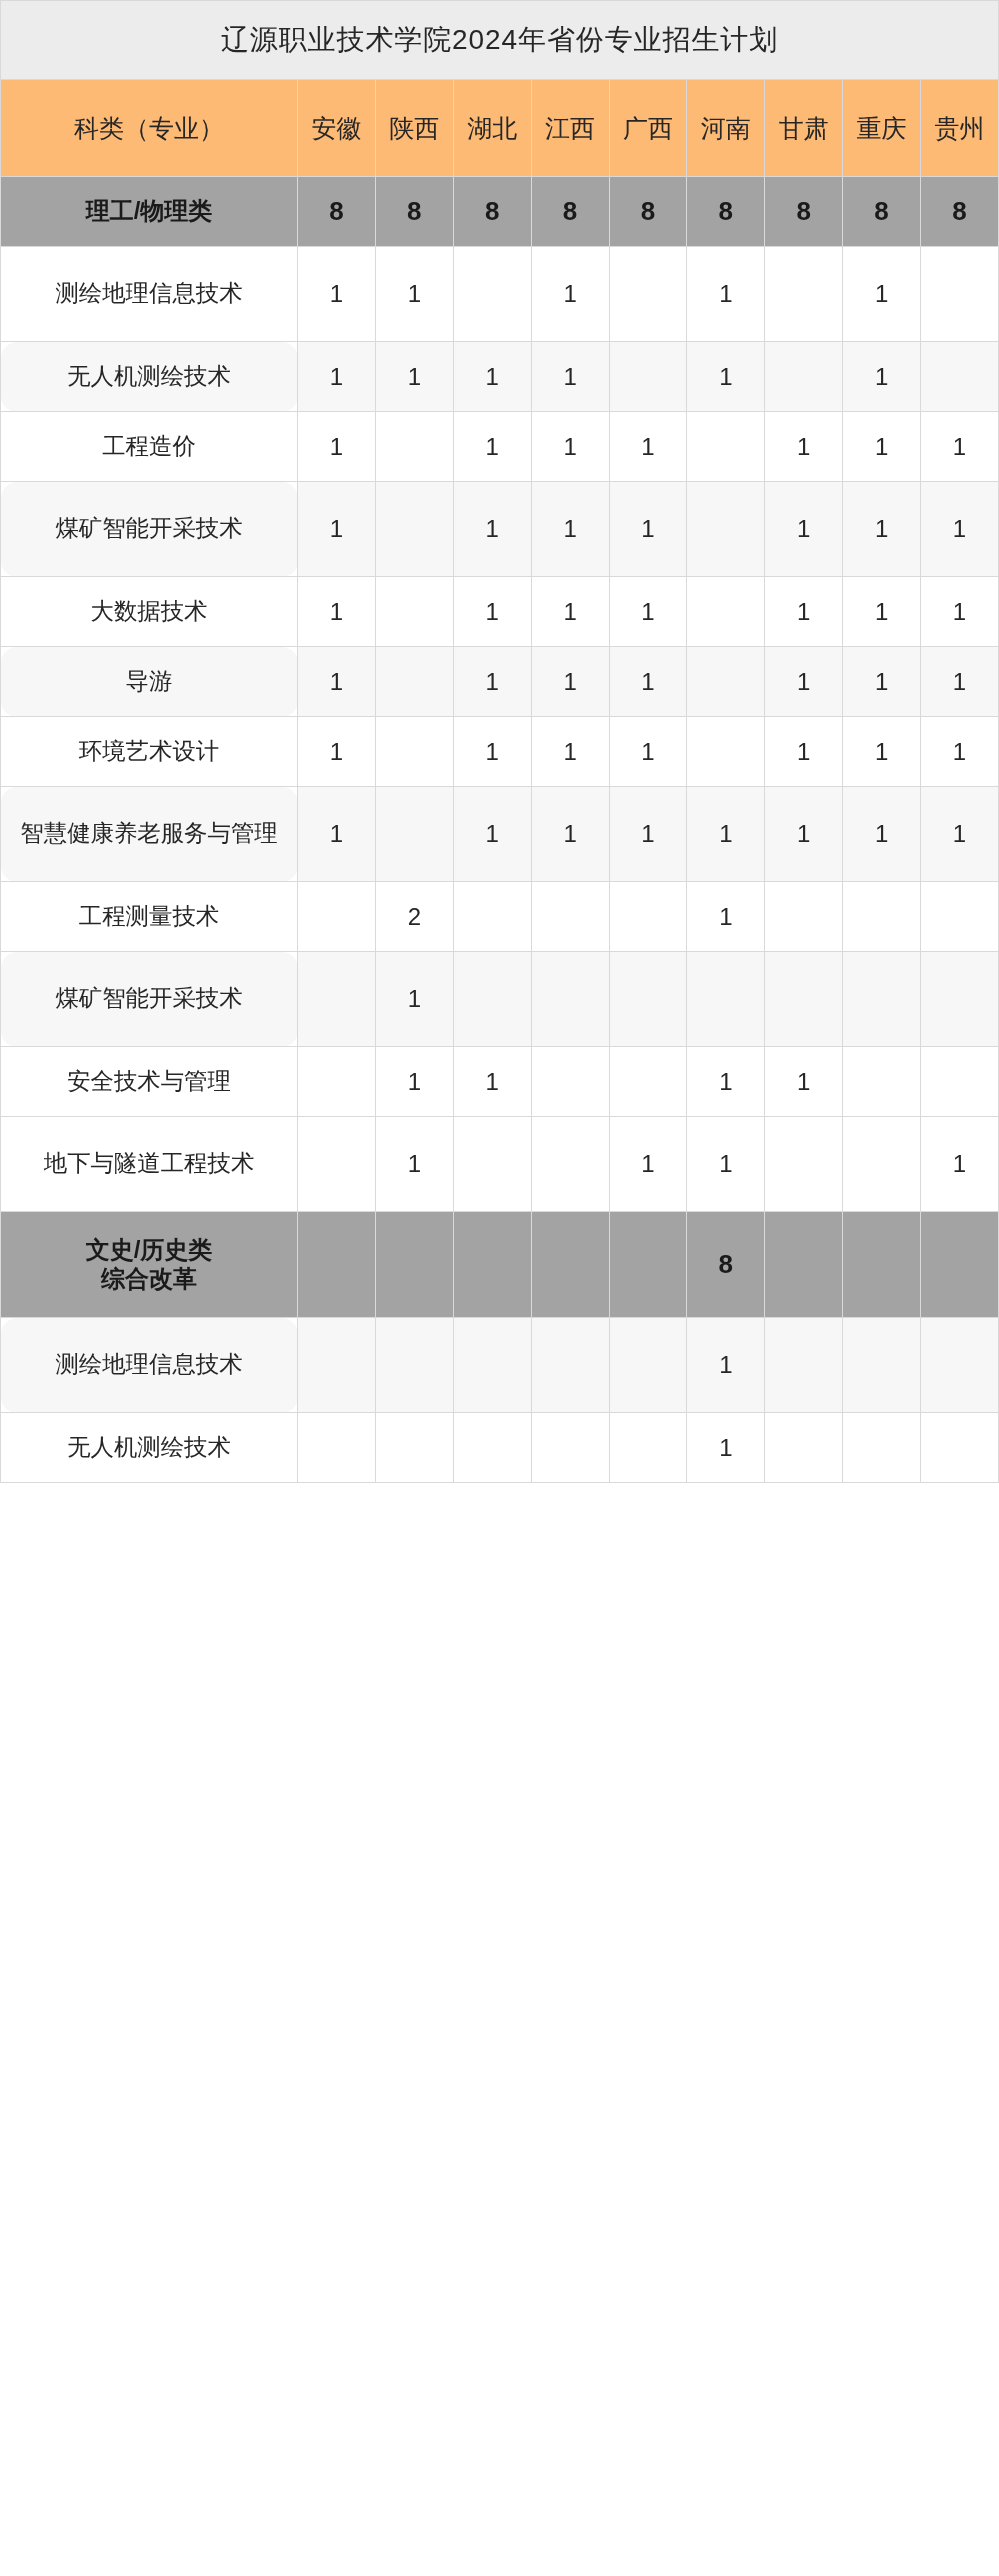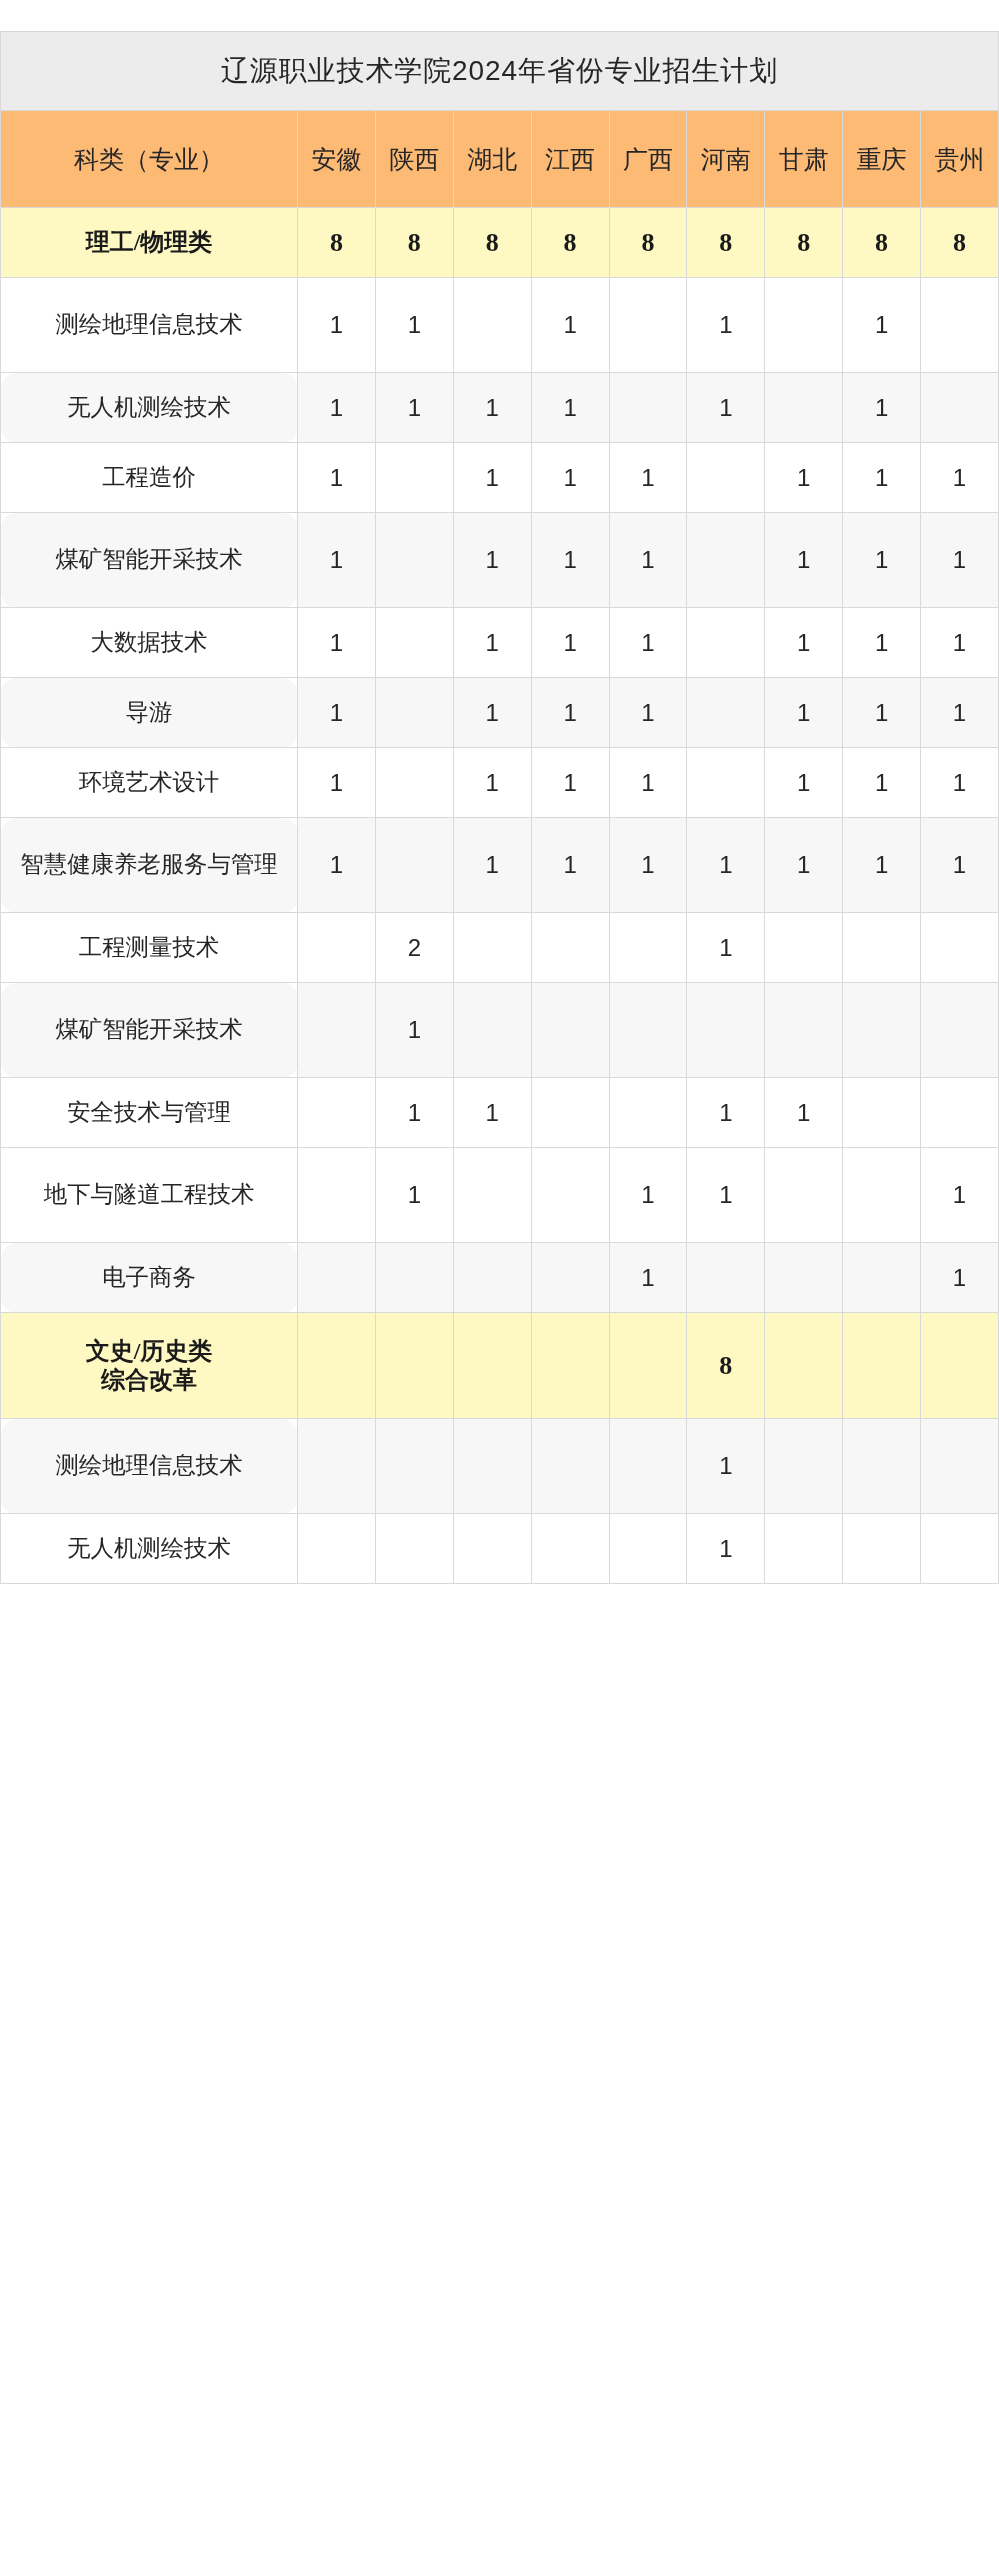--- a/index.html
+++ b/index.html
@@ -8,21 +8,20 @@
     background: #ffffff;
   }
   body {
     width: 999px;
     font-family: "Liberation Sans", sans-serif;
     -webkit-font-smoothing: antialiased;
   }
   .sheet {
     width: 999px;
     box-sizing: border-box;
-    margin-top: 31px;
   }
   table.plan {
     border-collapse: collapse;
     width: 999px;
     table-layout: fixed;
   }
   table.plan td, table.plan th {
     border: 0.9px solid #d9d9d9;
     text-align: center;
     vertical-align: middle;
@@ -50,27 +49,26 @@
   }
   .hdr.first {
     font-size: 25px;
   }
   .hdr.prov {
     padding: 0 3.6px;
     word-break: break-all;
   }
   
   tr.section td {
-    background: #fef9c3;
+    background: #a3a3a3;
     font-weight: bold;
     font-size: 24px;
     height: 70px;
     color: #1a1a1a;
     line-height: 1.2;
-    font-family: Liberation Serif, serif;
   }
   tr.section td.numcell {
     font-size: 26px;
     font-weight: bold;
   }
   tr.section.tall td {
     height: 106px;
   }
   
   tr.data td {
@@ -281,32 +279,20 @@
           <td class="numcell"></td>
           <td class="numcell">1</td>
           <td class="numcell"></td>
           <td class="numcell"></td>
           <td class="numcell">1</td>
           <td class="numcell">1</td>
           <td class="numcell"></td>
           <td class="numcell"></td>
           <td class="numcell">1</td>
         </tr>
-        <tr class="data even">
-          <td class="namecell">电子商务</td>
-          <td class="numcell"></td>
-          <td class="numcell"></td>
-          <td class="numcell"></td>
-          <td class="numcell"></td>
-          <td class="numcell">1</td>
-          <td class="numcell"></td>
-          <td class="numcell"></td>
-          <td class="numcell"></td>
-          <td class="numcell">1</td>
-        </tr>
         <tr class="section tall">
           <td class="namecell">文史/历史类<br>综合改革</td>
           <td class="numcell"></td>
           <td class="numcell"></td>
           <td class="numcell"></td>
           <td class="numcell"></td>
           <td class="numcell"></td>
           <td class="numcell">8</td>
           <td class="numcell"></td>
           <td class="numcell"></td>

